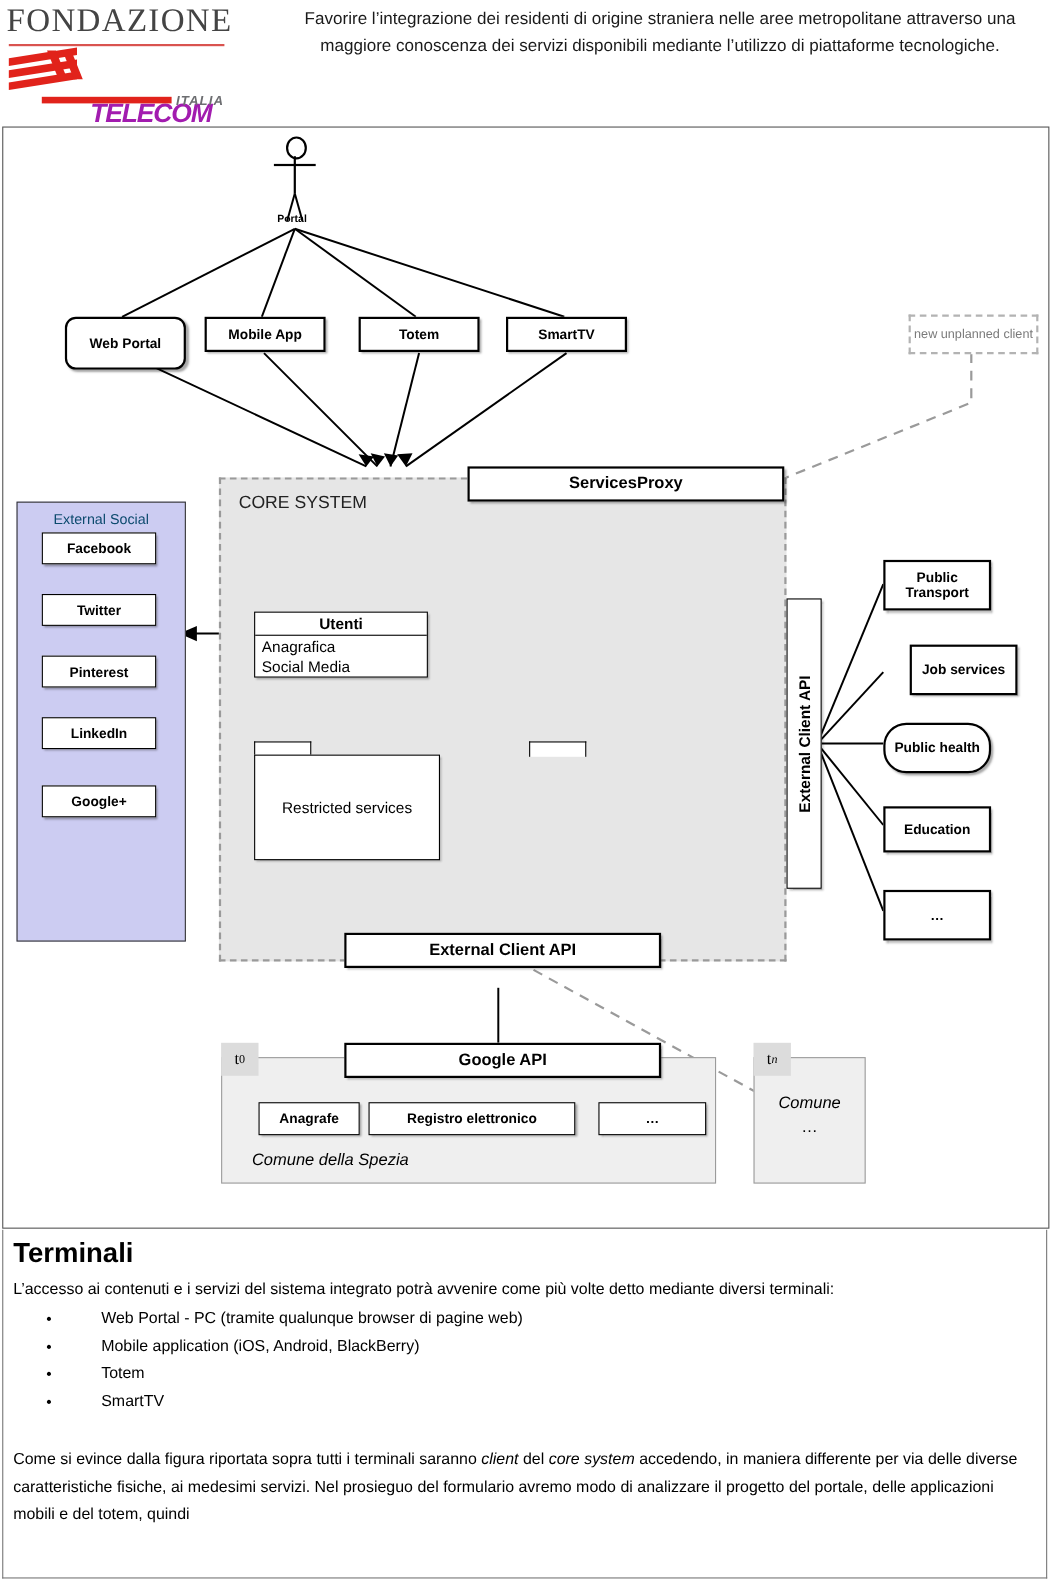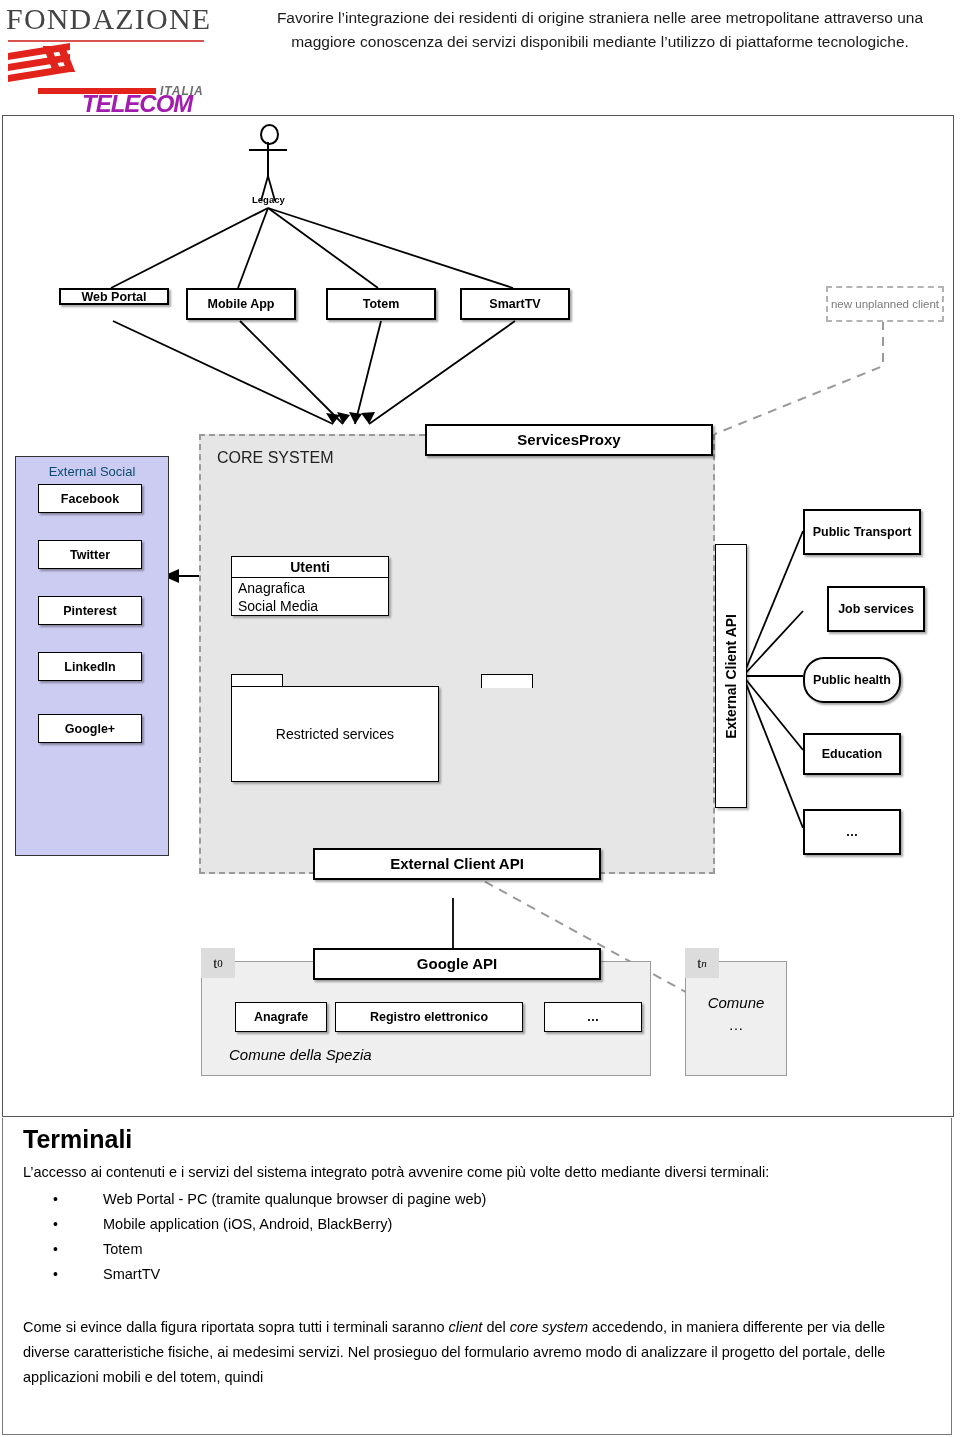--- a/index.html
+++ b/index.html
@@ -128,21 +128,21 @@
     font-size:15px;font-family:"Liberation Serif", serif;
   }
   .ttab .sub{font-size:11px;}
   .ital{font-style:italic;}
 
   svg.lines{position:absolute;left:0;top:0;width:950px;height:1000px;pointer-events:none;}
 
   
   #body-text{position:absolute;left:2px;top:1118px;width:950px;height:317px;
              border-left:1px solid #777;border-right:1px solid #777;border-bottom:1px solid #777;
-             box-sizing:border-box;padding:6px 16px 0 20px;}
+             box-sizing:border-box;padding:6px 16px 0 9px;}
   #h-terminali{font-size:25px;font-weight:bold;margin:0 0 6px 0;line-height:30px;}
   .para{font-size:14.5px;line-height:25px;margin:0;}
   ul.bullets{margin:2px 0 0 0;padding:0 0 0 30px;list-style:none;}
   ul.bullets li{font-size:14.5px;line-height:25px;position:relative;padding-left:50px;}
   ul.bullets li:before{content:"\2022";position:absolute;left:0;top:0;font-size:14px;}
   #final-para{margin-top:28px;}
 </style>
 </head>
 <body>
 
@@ -220,23 +220,23 @@
 
       <path d="M880,205 L880,250 L712,318"></path>
 
       <path d="M468,758 L690,880"></path>
     </g>
   </svg>
 
   <div id="actor-head" style="left:257px;top:8px;"></div>
   <div class="stick" style="left:264px;top:26px;width:2px;height:34px;"></div>
   <div class="stick" style="left:246px;top:33px;width:38px;height:2px;"></div>
-  <div id="actor-label" style="left:249px;top:78px;">Legacy</div>
-
-  <div class="box" style="left:56px;top:172px;width:110px;height:17px;">Web Portal</div>
+  <div id="actor-label" style="left:249px;top:78px;">Portal</div>
+
+  <div class="box" style="left:56px;top:172px;width:110px;height:48px;border-radius:10px;">Web Portal</div>
   <div class="box" style="left:183px;top:172px;width:110px;height:32px;">Mobile App</div>
   <div class="box" style="left:323px;top:172px;width:110px;height:32px;">Totem</div>
   <div class="box" style="left:457px;top:172px;width:110px;height:32px;">SmartTV</div>
   <div class="dashbox" style="left:823px;top:170px;width:118px;height:36px;">new unplanned client</div>
 
   <div id="core-region" style="left:196px;top:318px;width:516px;height:440px;"></div>
   <div id="core-title" style="left:214px;top:333px;">CORE SYSTEM</div>
 
   <div class="box" style="left:422px;top:308px;width:288px;height:32px;font-size:15px;">ServicesProxy</div>
 
@@ -249,33 +249,33 @@
   <div class="box thin" style="left:35px;top:598px;width:104px;height:29px;">Google+</div>
 
   <div id="utenti" style="left:228px;top:440px;width:158px;height:60px;">
     <div class="hd">Utenti</div>
     <div class="bd">
       <div>Anagrafica</div>
       <div>Social Media</div>
     </div>
   </div>
 
-  <div class="pkg" style="left:228px;top:558px;width:208px;height:108px;">
+  <div class="pkg" style="left:228px;top:558px;width:138px;height:108px;padding-left:31px;">
     <div class="tab"></div>
     <div class="body">Restricted services</div>
   </div>
   <div class="pkg" style="left:478px;top:558px;width:176px;height:108px;">
     <div class="tab"></div>
   </div>
 
   <div id="ext-api-vert" style="left:712px;top:428px;width:32px;height:264px;">
     <span>External Client API</span>
   </div>
 
-  <div class="box" style="left:800px;top:393px;width:118px;height:46px;">Public Transport</div>
+  <div class="box" style="left:800px;top:393px;width:98px;height:46px;">Public Transport</div>
   <div class="box" style="left:824px;top:470px;width:98px;height:46px;">Job services</div>
   <div class="box" style="left:800px;top:541px;width:98px;height:46px;border-radius:21px;">Public health</div>
   <div class="box" style="left:800px;top:617px;width:98px;height:42px;">Education</div>
   <div class="box" style="left:800px;top:693px;width:98px;height:46px;">…</div>
 
   <div class="box" style="left:310px;top:732px;width:288px;height:32px;font-size:15px;">External Client API</div>
 
   <div class="frame" style="left:198px;top:845px;width:450px;height:115px;"></div>
   <div class="ttab" style="left:198px;top:832px;width:34px;height:30px;">
     <span>t</span>

